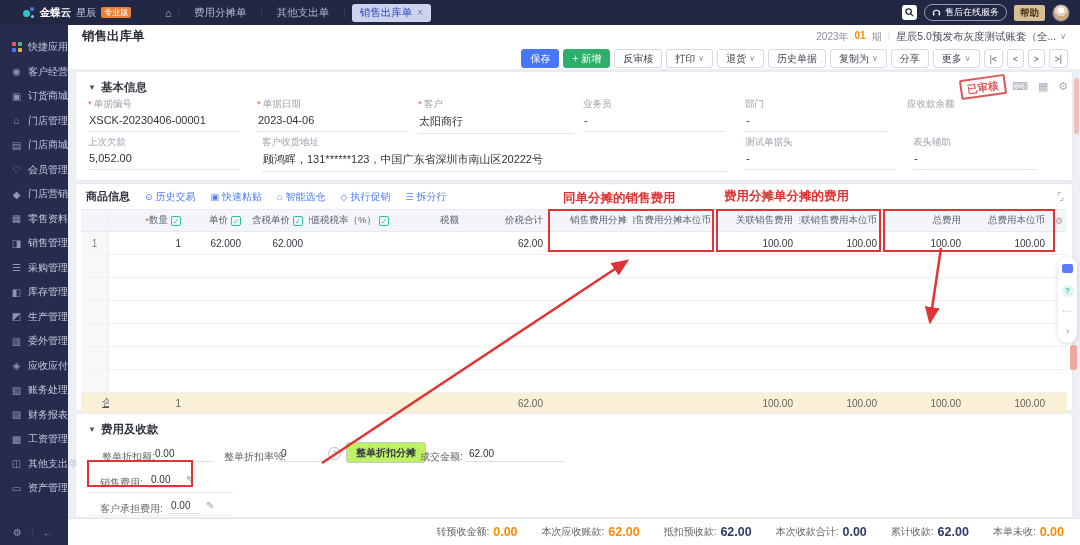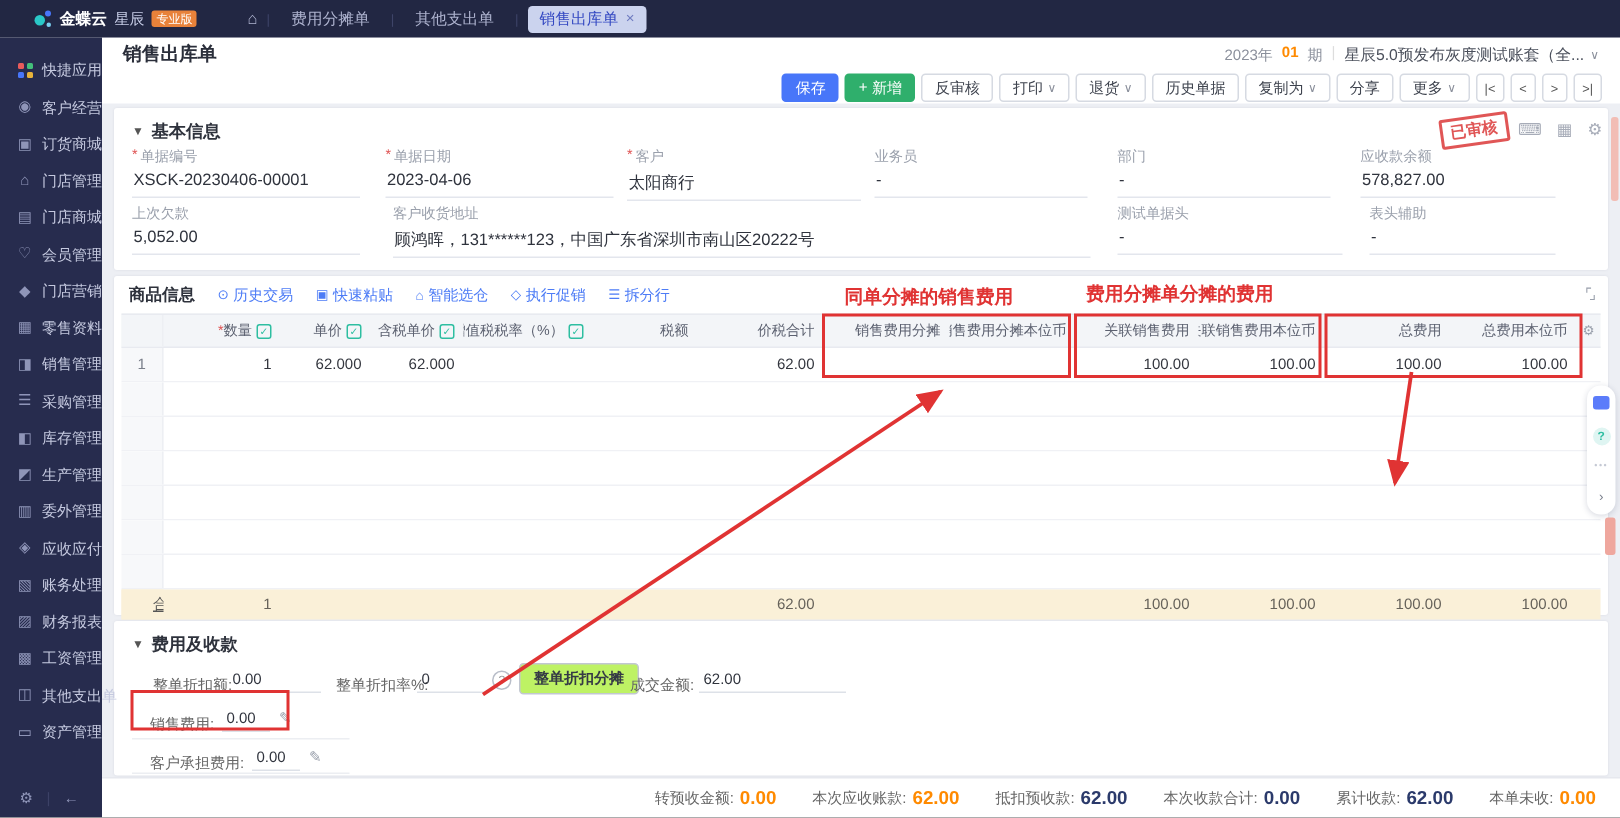--- a/index.html
+++ b/index.html
@@ -148,20 +148,38 @@
       <span class="tdiv">|</span>
       <span class="tab">费用分摊单</span>
       <span class="tdiv">|</span>
       <span class="tab">其他支出单</span>
       <span class="tdiv">|</span>
       <span class="tab active">
         <span>销售出库单</span>
         <span class="close">×</span>
       </span>
     </div>
+    <div class="topright">
+      <span class="searchbtn">
+        <svg width="9" height="9" viewBox="0 0 10 10">
+            <circle cx="4" cy="4" r="3" fill="none" stroke="#22263E" stroke-width="1.4"></circle>
+            <line x1="6.3" y1="6.3" x2="9" y2="9" stroke="#22263E" stroke-width="1.4"></line>
+          </svg>
+      </span>
+      <span class="service">
+        <svg width="9" height="9" viewBox="0 0 10 10">
+            <path d="M1.5 6 A3.5 3.5 0 0 1 8.5 6" fill="none" stroke="#fff" stroke-width="1.3"></path>
+            <rect x="1" y="5.5" width="1.8" height="2.8" rx="0.8" fill="#fff"></rect>
+            <rect x="7.2" y="5.5" width="1.8" height="2.8" rx="0.8" fill="#fff"></rect>
+          </svg>
+        <span>售后在线服务</span>
+      </span>
+      <span class="helpbtn">帮助</span>
+      <span class="avatar"></span>
+    </div>
   </header>
 
   <nav class="sidebar">
     <div class="sitem">
       <span class="sicon grid-icon">
           <i class="g1"></i>
           <i class="g2"></i>
           <i class="g3"></i>
           <i class="g4"></i>
         </span>
@@ -335,21 +353,20 @@
       <div class="bf bf5">
         <div class="lab">
             <span>部门</span>
           </div>
         <div class="val">-</div>
       </div>
       <div class="bf bf6">
         <div class="lab">
             <span>应收款余额</span>
           </div>
-        <div class="val">578,827.00</div>
       </div>
       <div class="bf bf7">
         <div class="lab">
             <span>上次欠款</span>
           </div>
         <div class="val">5,052.00</div>
       </div>
       <div class="bf bf8">
         <div class="lab">
             <span>客户收货地址</span>

